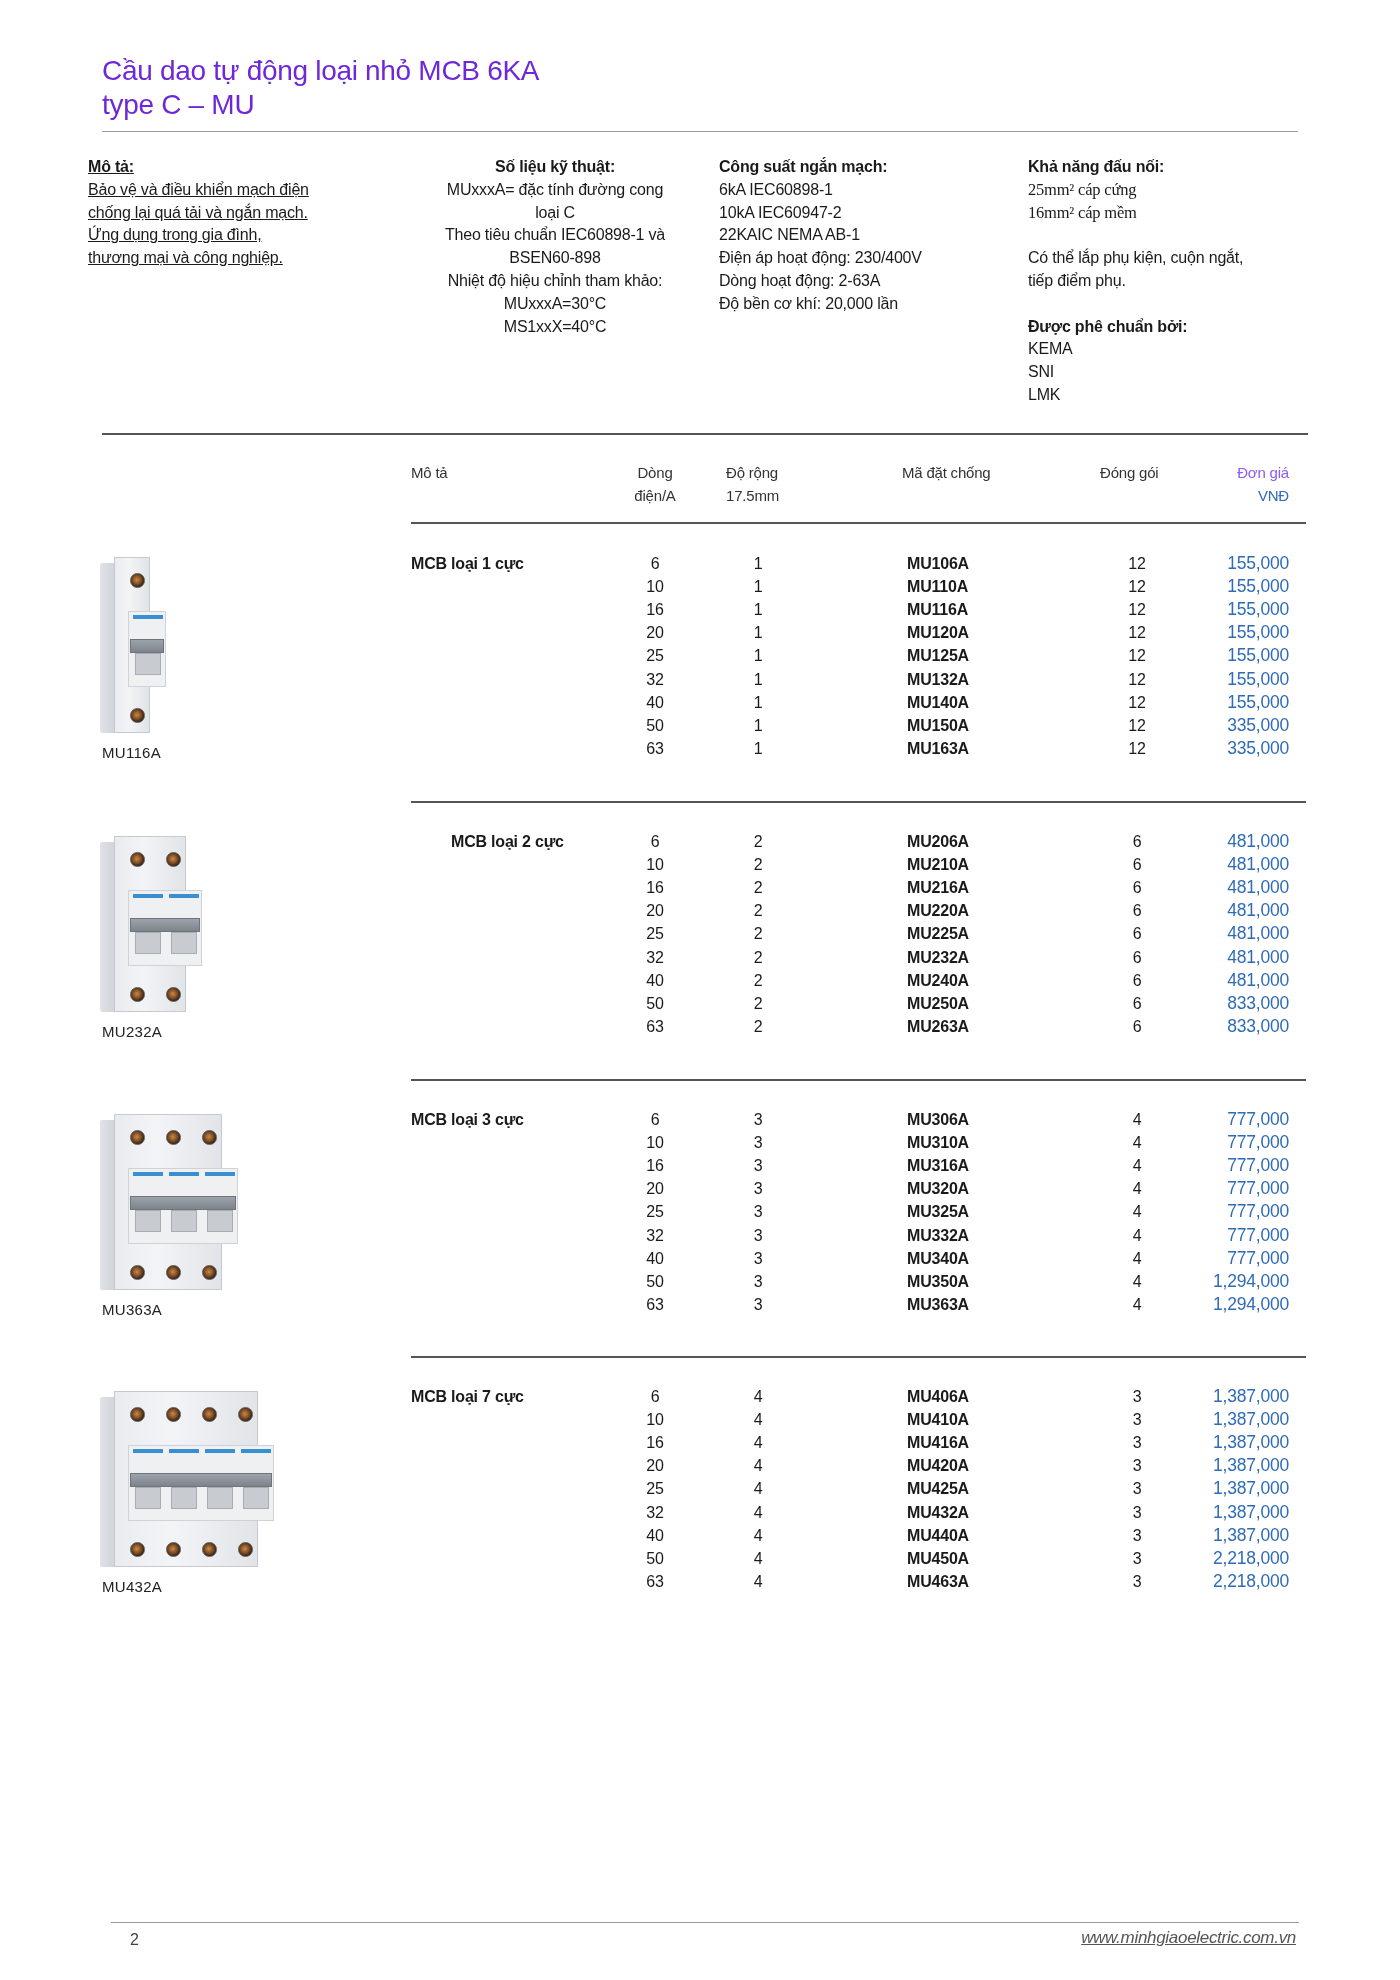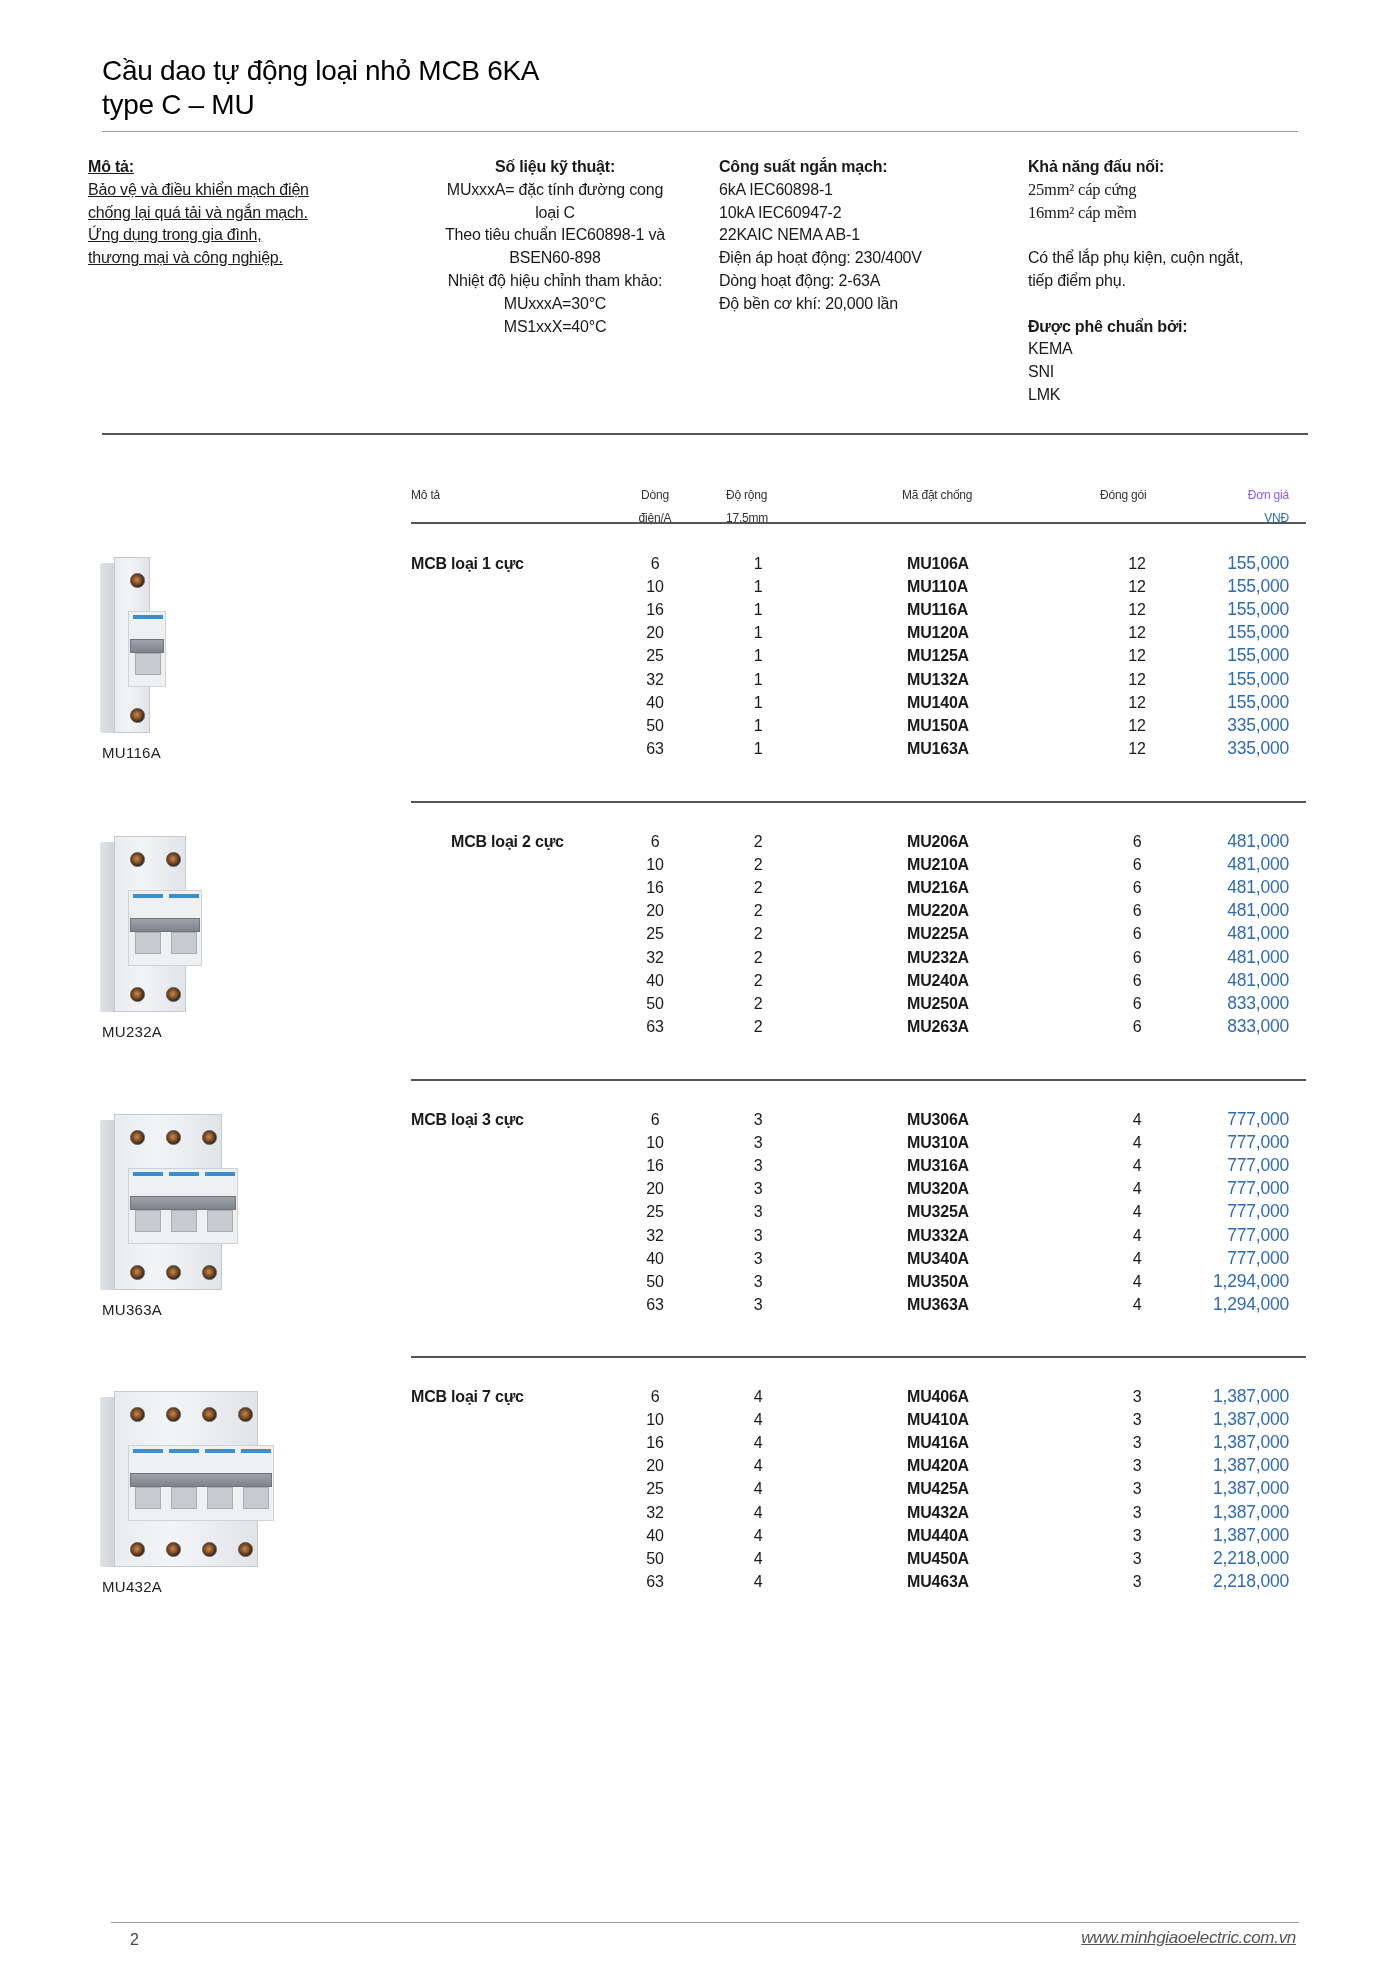--- a/index.html
+++ b/index.html
@@ -1,30 +1,30 @@
 <!DOCTYPE html>
 <html><head>
 <meta charset="utf-8">
 <style>
   * { box-sizing: border-box; margin: 0; padding: 0; }
   html, body { width: 1400px; height: 1980px; background: #ffffff; overflow: hidden; }
   body { position: relative; font-family: "Liberation Sans", "DejaVu Sans", sans-serif; color: #1a1a1a; }
 
-  .title { position: absolute; left: 102px; top: 54px; font-size: 28px; line-height: 34px; color: #000000; font-weight: normal; letter-spacing: -0.3px; }
+  .title { position: absolute; left: 102px; top: 54px; font-size: 28px; line-height: 34px; color: #6d28d9; font-weight: normal; letter-spacing: -0.3px; }
   .title-rule { position: absolute; left: 102px; top: 131px; width: 1196px; height: 1px; background: #9a9a9a; }
 
   .spec-col { position: absolute; top: 156px; width: 290px; font-size: 16px; line-height: 22.8px; color: #1a1a1a; letter-spacing: -0.2px; }
   .spec-col h3 { font-size: 16px; font-weight: bold; line-height: 22.8px; }
   .spec-col .line { display: block; white-space: nowrap; }
   .spec-col .serif { font-family: "Liberation Serif", "DejaVu Serif", serif; font-size: 16.5px; }
   .spec-col .gap { height: 22.8px; }
 
   .main-rule { position: absolute; left: 102px; top: 433px; width: 1206px; height: 2px; background: #555; }
 
-  .thead { position: absolute; top: 484px; left: 0; width: 1258px; height: 60px; font-size: 12px; line-height: 22.5px; color: #333; letter-spacing: -0.2px; }
+  .thead { position: absolute; top: 462px; left: 0; width: 1258px; height: 60px; font-size: 15px; line-height: 22.5px; color: #333; letter-spacing: -0.2px; }
   .thead span { position: absolute; display: block; }
   .head-rule { position: absolute; left: 411px; top: 522px; width: 895px; height: 2px; background: #555; }
 
   .group { position: absolute; left: 0; width: 1400px; }
   .group-rule { position: absolute; left: 411px; width: 895px; height: 2px; background: #555; }
   .group-title { position: absolute; left: 411px; font-weight: bold; font-size: 16px; line-height: 23px; letter-spacing: -0.2px; }
   .row { position: absolute; left: 0; width: 1400px; height: 23.1px; font-size: 16px; line-height: 23px; letter-spacing: -0.2px; }
   .row span { position: absolute; display: block; }
   .c-amp { left: 615px; width: 80px; text-align: center; }
   .c-w { left: 718px; width: 80px; text-align: center; }

